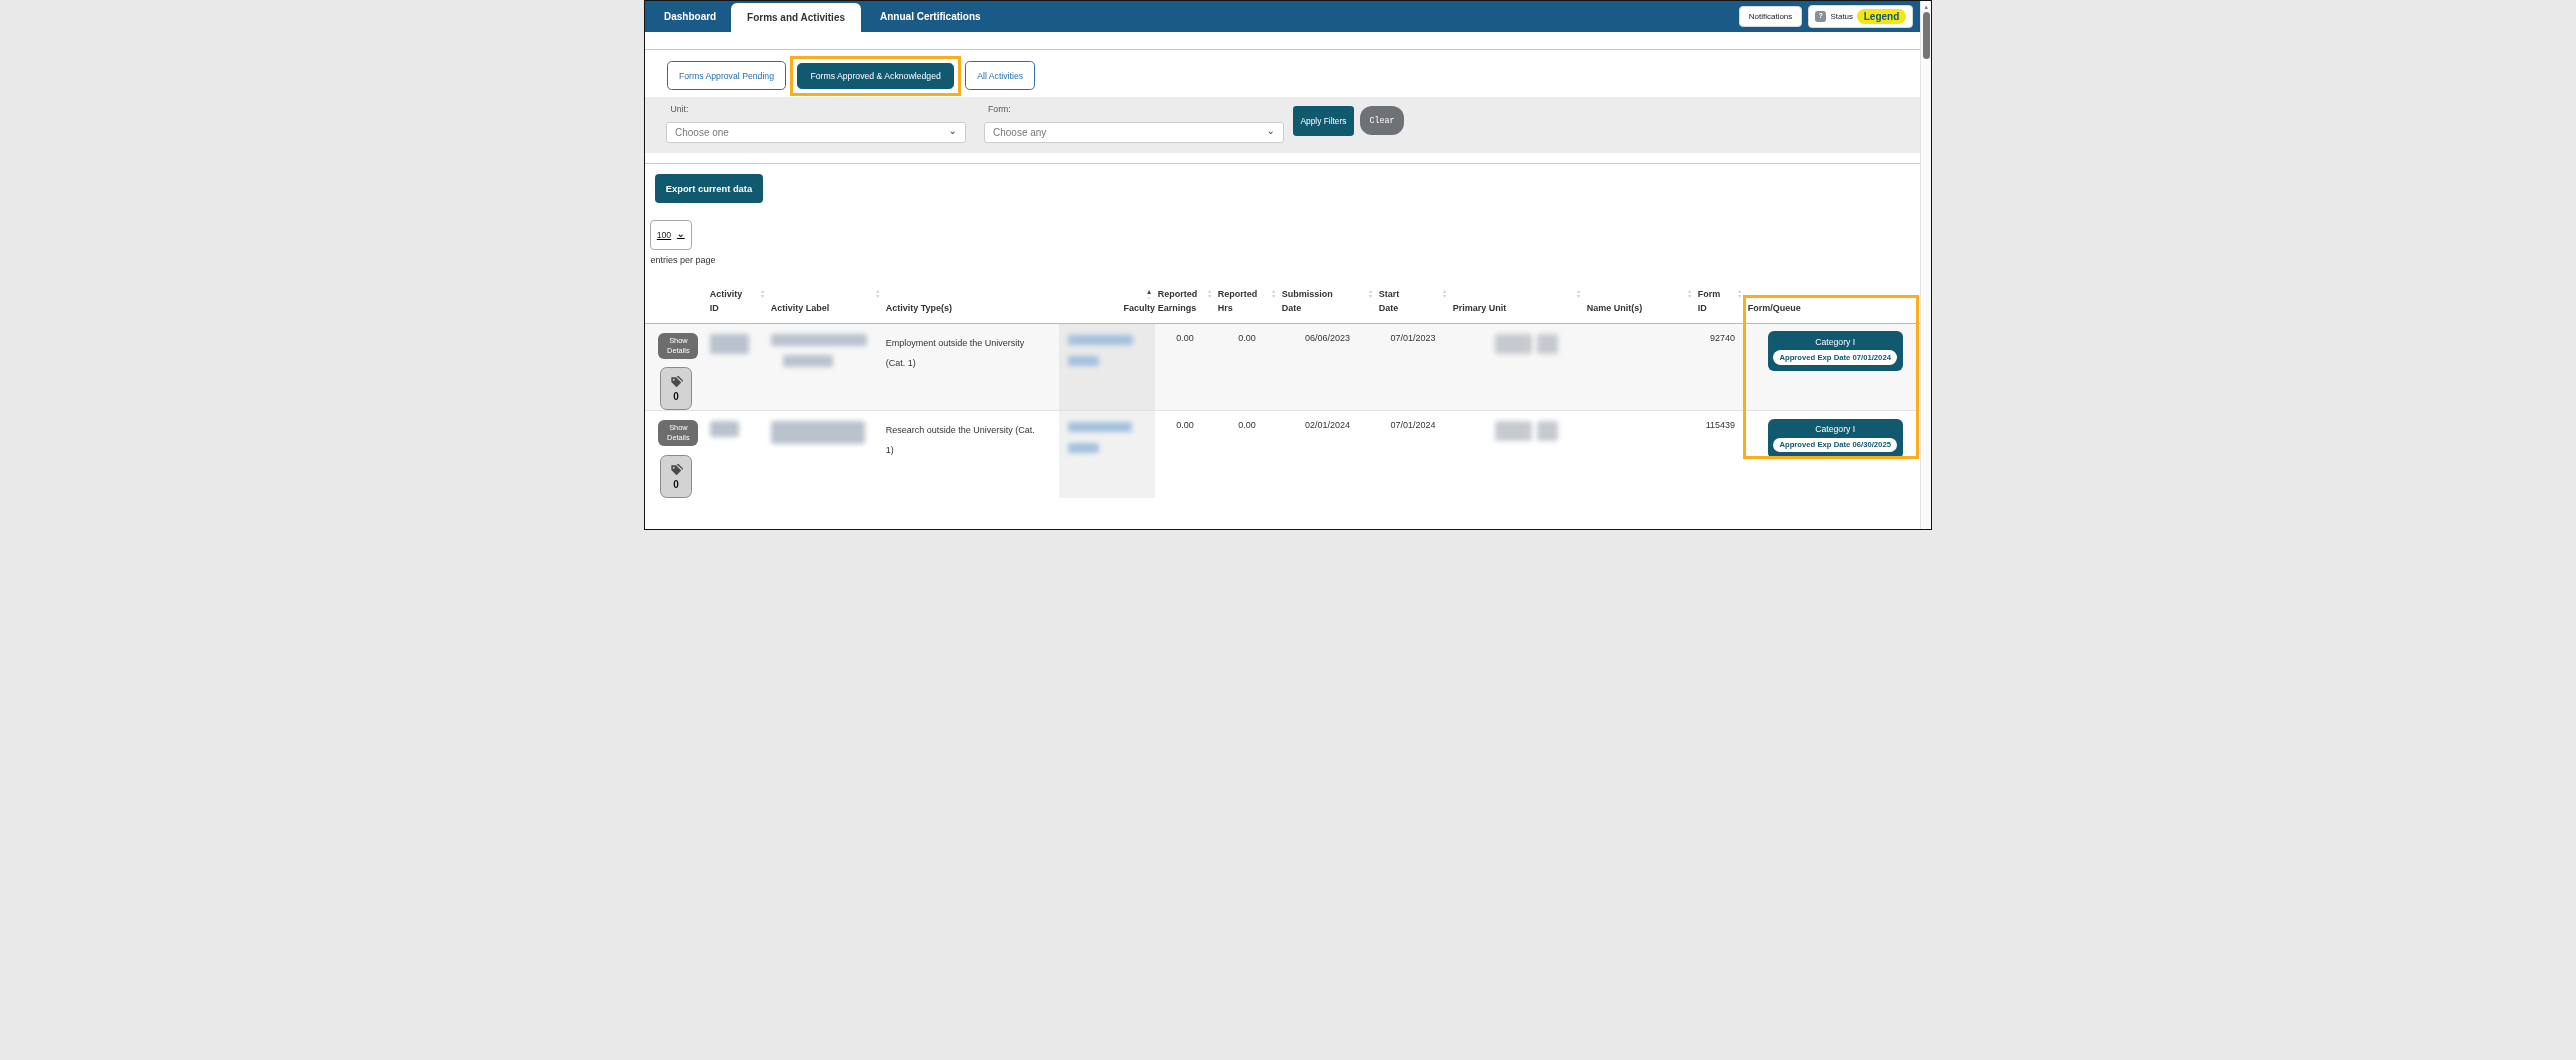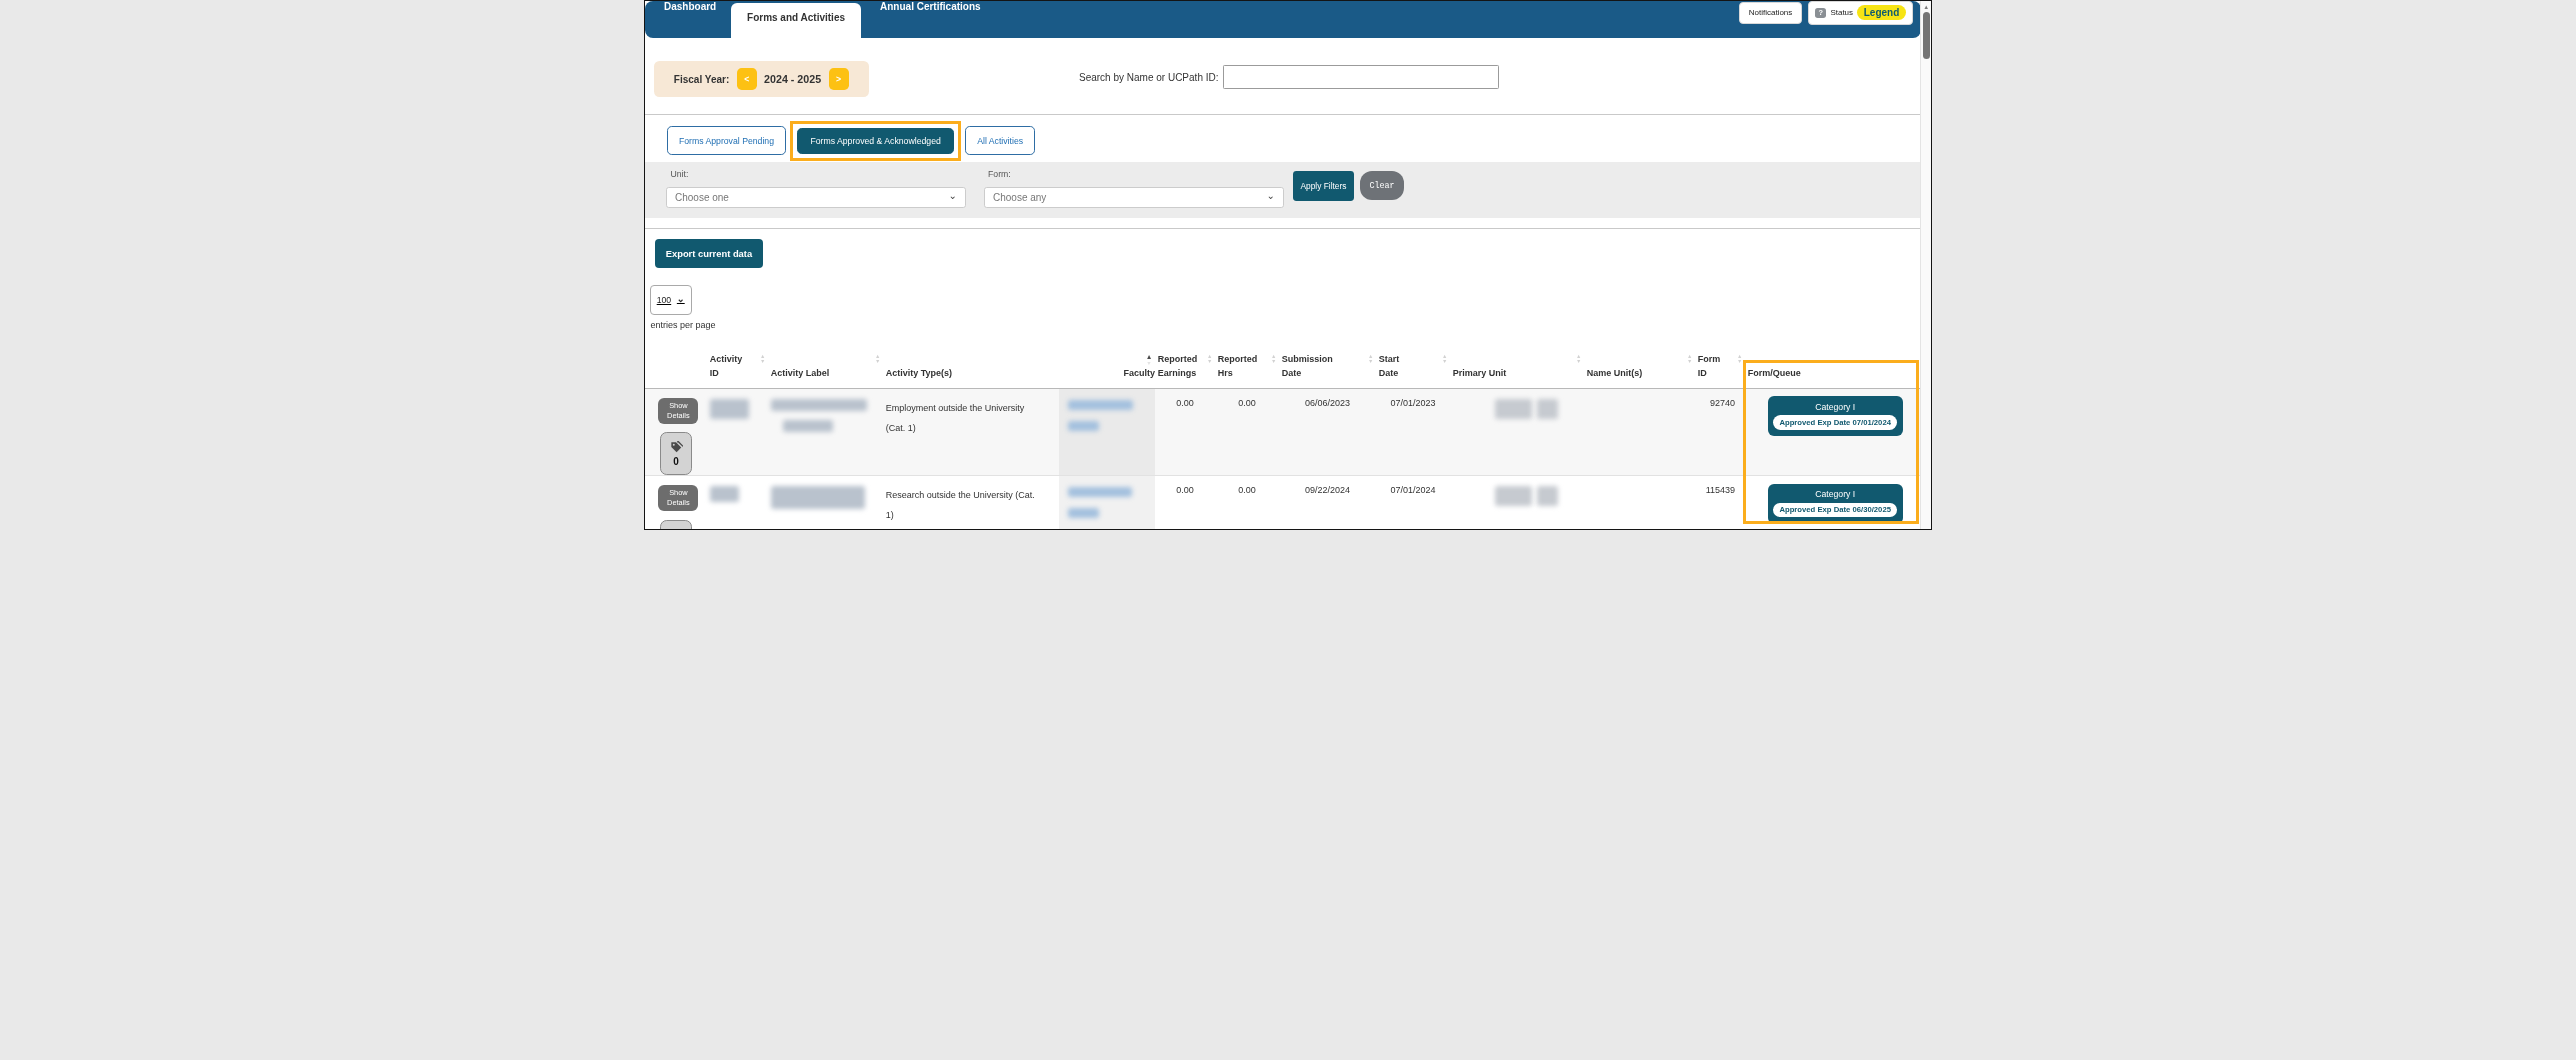--- a/index.html
+++ b/index.html
@@ -15,21 +15,21 @@
   .scrollbar{ position:absolute; top:0; right:0; width:10.7px; height:100%;
     background:#fafafa; border-left:0.7px solid #e4e4e4; z-index:60; }
   .scroll-up{ position:absolute; top:2.7px; left:1.3px; width:7.4px; height:6.7px;
     color:#7a7a7a; font-size:6px; line-height:6.7px; text-align:center; cursor:pointer;}
   .scroll-thumb{ position:absolute; top:11.4px; left:2px; width:6.7px; height:47px;
     background:#757575; border-radius:4px; cursor:pointer;}
 
   .content{ width:1276px; }
 
   
-  .nav{ position:relative; height:37px; background:#1a5a87; display:flex; align-items:flex-start;border-radius:8px; }
+  .nav{ position:relative; height:31px; background:#1a5a87; display:flex; align-items:center; }
   .nav-link{ color:#fff; font-weight:bold; font-size:10px; margin-left:19px; cursor:pointer; white-space:nowrap;}
   .nav-tab-active{
     align-self:flex-start; margin-top:2px; margin-left:14.8px; height:35px; z-index:5;
     background:#fff; color:#333; font-weight:bold; font-size:10px;
     padding:0 16px; line-height:29.5px; border-radius:6px 6px 0 0; cursor:pointer; white-space:nowrap;}
   .nav-right{ margin-left:auto; margin-right:8px; display:flex; gap:6px; align-items:center;}
   .btn-notifications{ background:#fff; color:#222; font-size:8px; border:0.7px solid #d8d8d8;
     border-radius:4px; padding:5.4px 8.7px; cursor:pointer; white-space:nowrap;}
   .btn-status{ background:#fff; border:0.7px solid #d8d8d8; border-radius:4px; padding:3.4px 6px;
     display:flex; align-items:center; gap:4px; cursor:pointer;}
@@ -154,32 +154,20 @@
       <div class="nav-right">
         <button class="btn-notifications">Notifications</button>
         <button class="btn-status">
           <span class="help-icon">?</span>
           <span class="status-text">Status</span>
           <span class="legend-pill">Legend</span>
         </button>
       </div>
     </header>
 
-    <div class="toolbar-row">
-      <div class="fiscal">
-        <span class="fiscal-label">Fiscal Year:</span>
-        <button class="fiscal-btn">&lt;</button>
-        <span class="fiscal-year">2024 - 2025</span>
-        <button class="fiscal-btn">&gt;</button>
-      </div>
-      <div class="search">
-        <span class="search-label">Search by Name or UCPath ID:</span>
-        <input class="search-input" type="text" value="" placeholder="" style="">
-      </div>
-    </div>
 
     <div class="divider divider-1"></div>
 
     <div class="tabs-row">
       <button class="view-tab">Forms Approval Pending</button>
       <div class="hl-box">
         <button class="view-tab-active">Forms Approved &amp; Acknowledged</button>
       </div>
       <button class="view-tab">All Activities</button>
     </div>
@@ -375,21 +363,21 @@
             <td>
               <div class="blob blob-gray" style="width:94px;height:23px;margin-top:1.3px;"></div>
             </td>
             <td class="col-type">Research outside the University (Cat. 1)</td>
             <td class="col-faculty">
               <div class="blob blob-blue" style="width:64px;height:10px;margin-top:2px;"></div>
               <div class="blob blob-blue" style="width:31px;height:10px;margin-top:11.4px;"></div>
             </td>
             <td class="col-center">0.00</td>
             <td class="col-center">0.00</td>
-            <td class="col-center">09/22/2024</td>
+            <td class="col-center">02/01/2024</td>
             <td class="col-center">07/01/2024</td>
             <td>
               <div class="blob-row" style="margin:1.3px 0 0 42px;">
                 <div class="blob blob-unit" style="width:37px;height:20px;"></div>
                 <div class="blob blob-unit" style="width:21px;height:20px;"></div>
               </div>
             </td>
             <td></td>
             <td class="col-formid">115439</td>
             <td style="padding-top:7.4px;">

